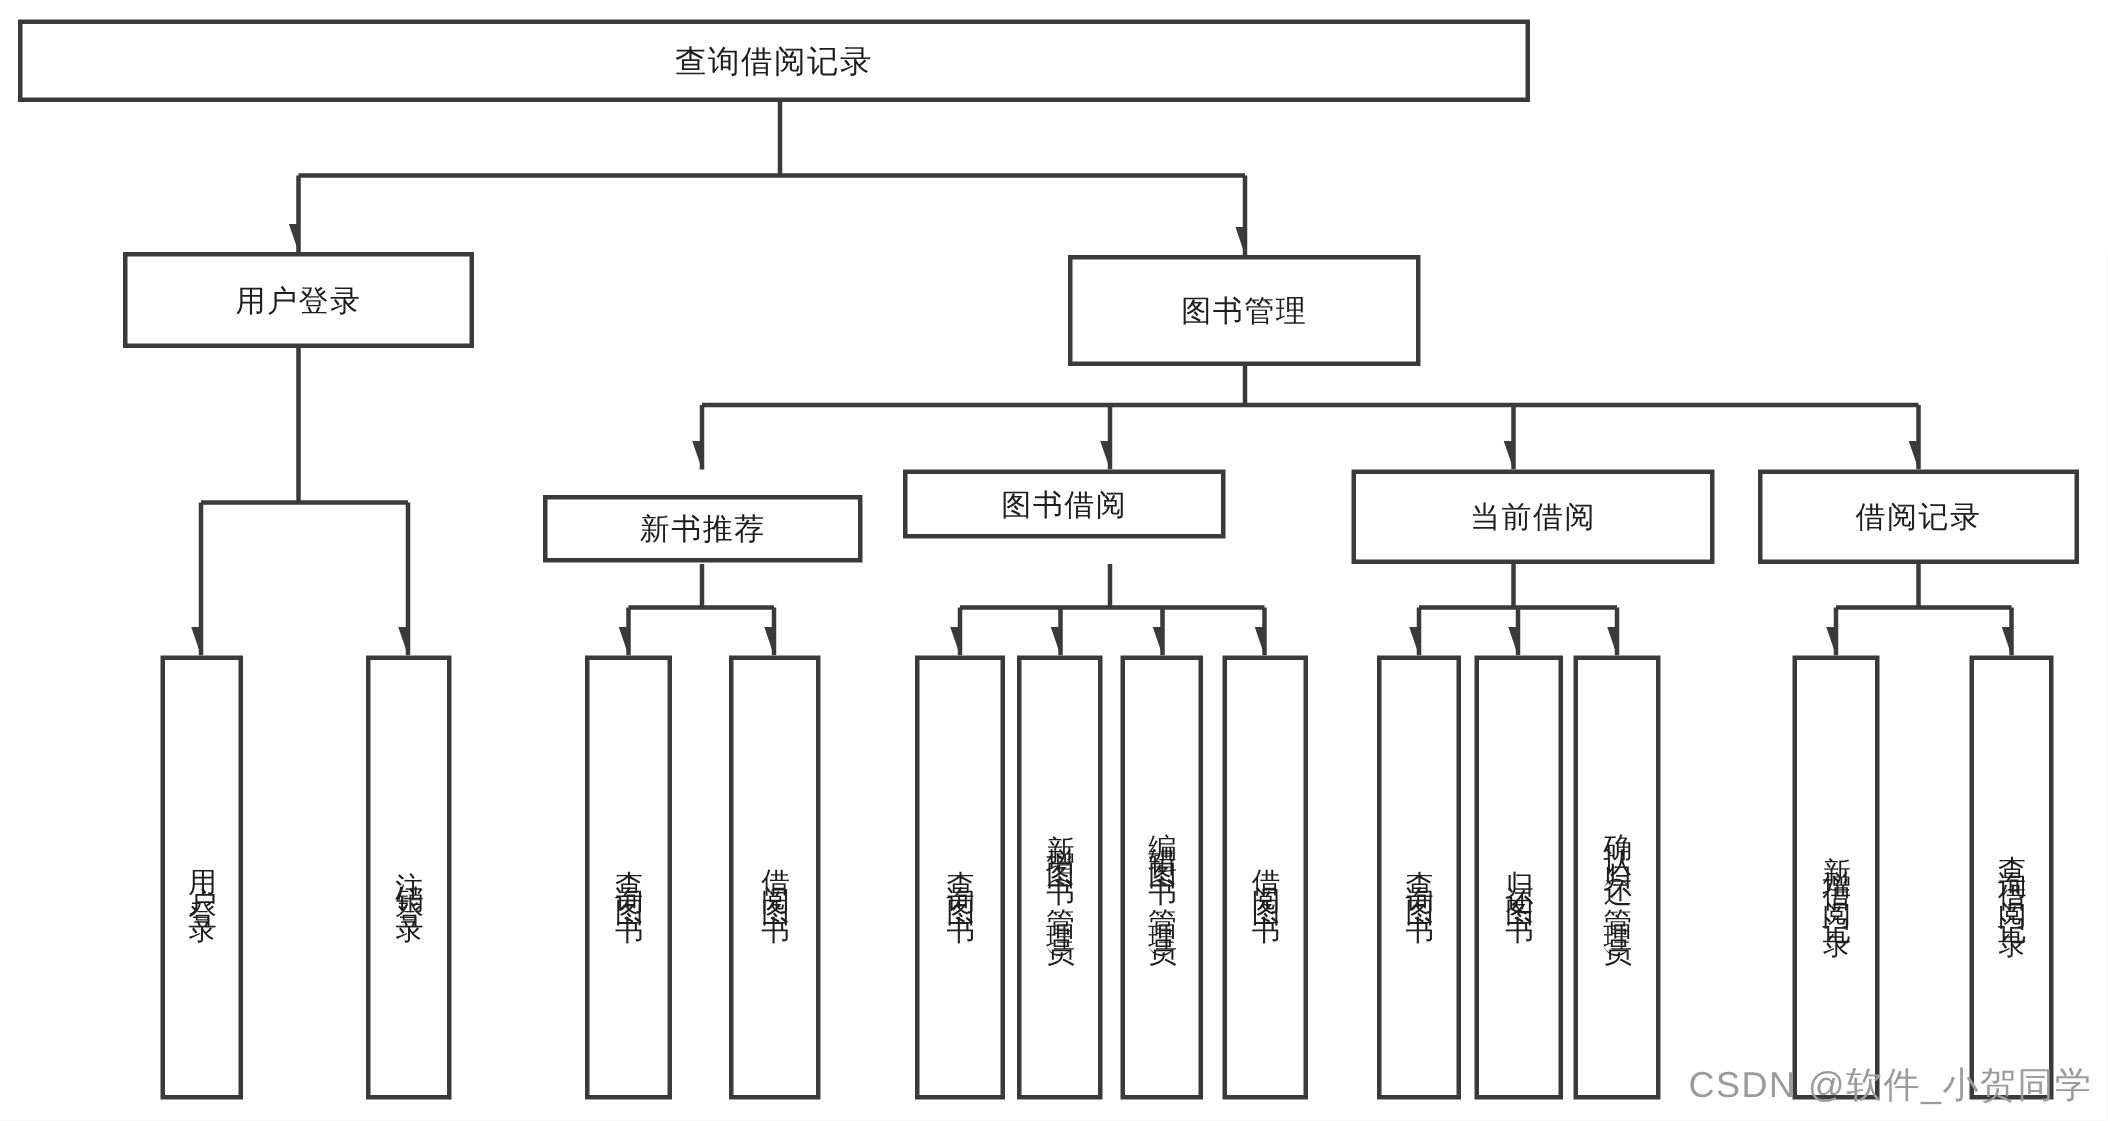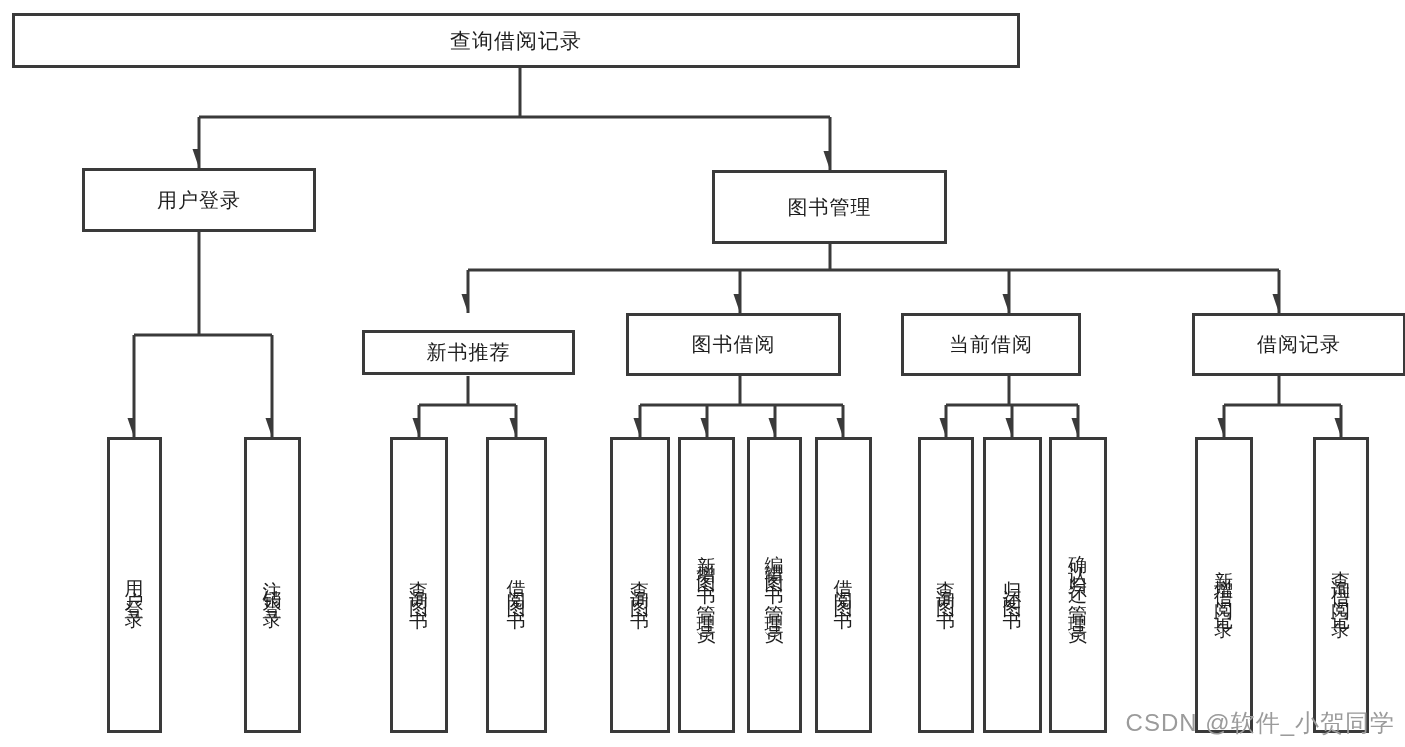--- a/index.html
+++ b/index.html
@@ -108,27 +108,27 @@
   <div class="box" style="left:82px;top:168px;width:234px;height:64px;">
     <span class="hlabel">用户登录</span>
   </div>
   <div class="box" style="left:712px;top:170px;width:235px;height:74px;">
     <span class="hlabel">图书管理</span>
   </div>
 
   <div class="box" style="left:362px;top:330px;width:213px;height:45px;">
     <span class="hlabel">新书推荐</span>
   </div>
-  <div class="box" style="left:626px;top:313px;width:215px;height:63px;align-items:center;">
+  <div class="box" style="left:602px;top:313px;width:215px;height:46px;align-items:center;">
     <span class="hlabel">图书借阅</span>
   </div>
-  <div class="box" style="left:901px;top:313px;width:180px;height:63px;">
+  <div class="box" style="left:901px;top:313px;width:242px;height:63px;">
     <span class="hlabel">当前借阅</span>
   </div>
-  <div class="box" style="left:1172px;top:313px;width:214px;height:63px;margin-left:20px;">
+  <div class="box" style="left:1172px;top:313px;width:214px;height:63px;">
     <span class="hlabel">借阅记录</span>
   </div>
 
   <div class="box" style="left:107px;top:437px;width:55px;height:296px;">
     <span class="vtext">用户登录</span>
   </div>
   <div class="box" style="left:244px;top:437px;width:57px;height:296px;">
     <span class="vtext">注销登录</span>
   </div>
 

